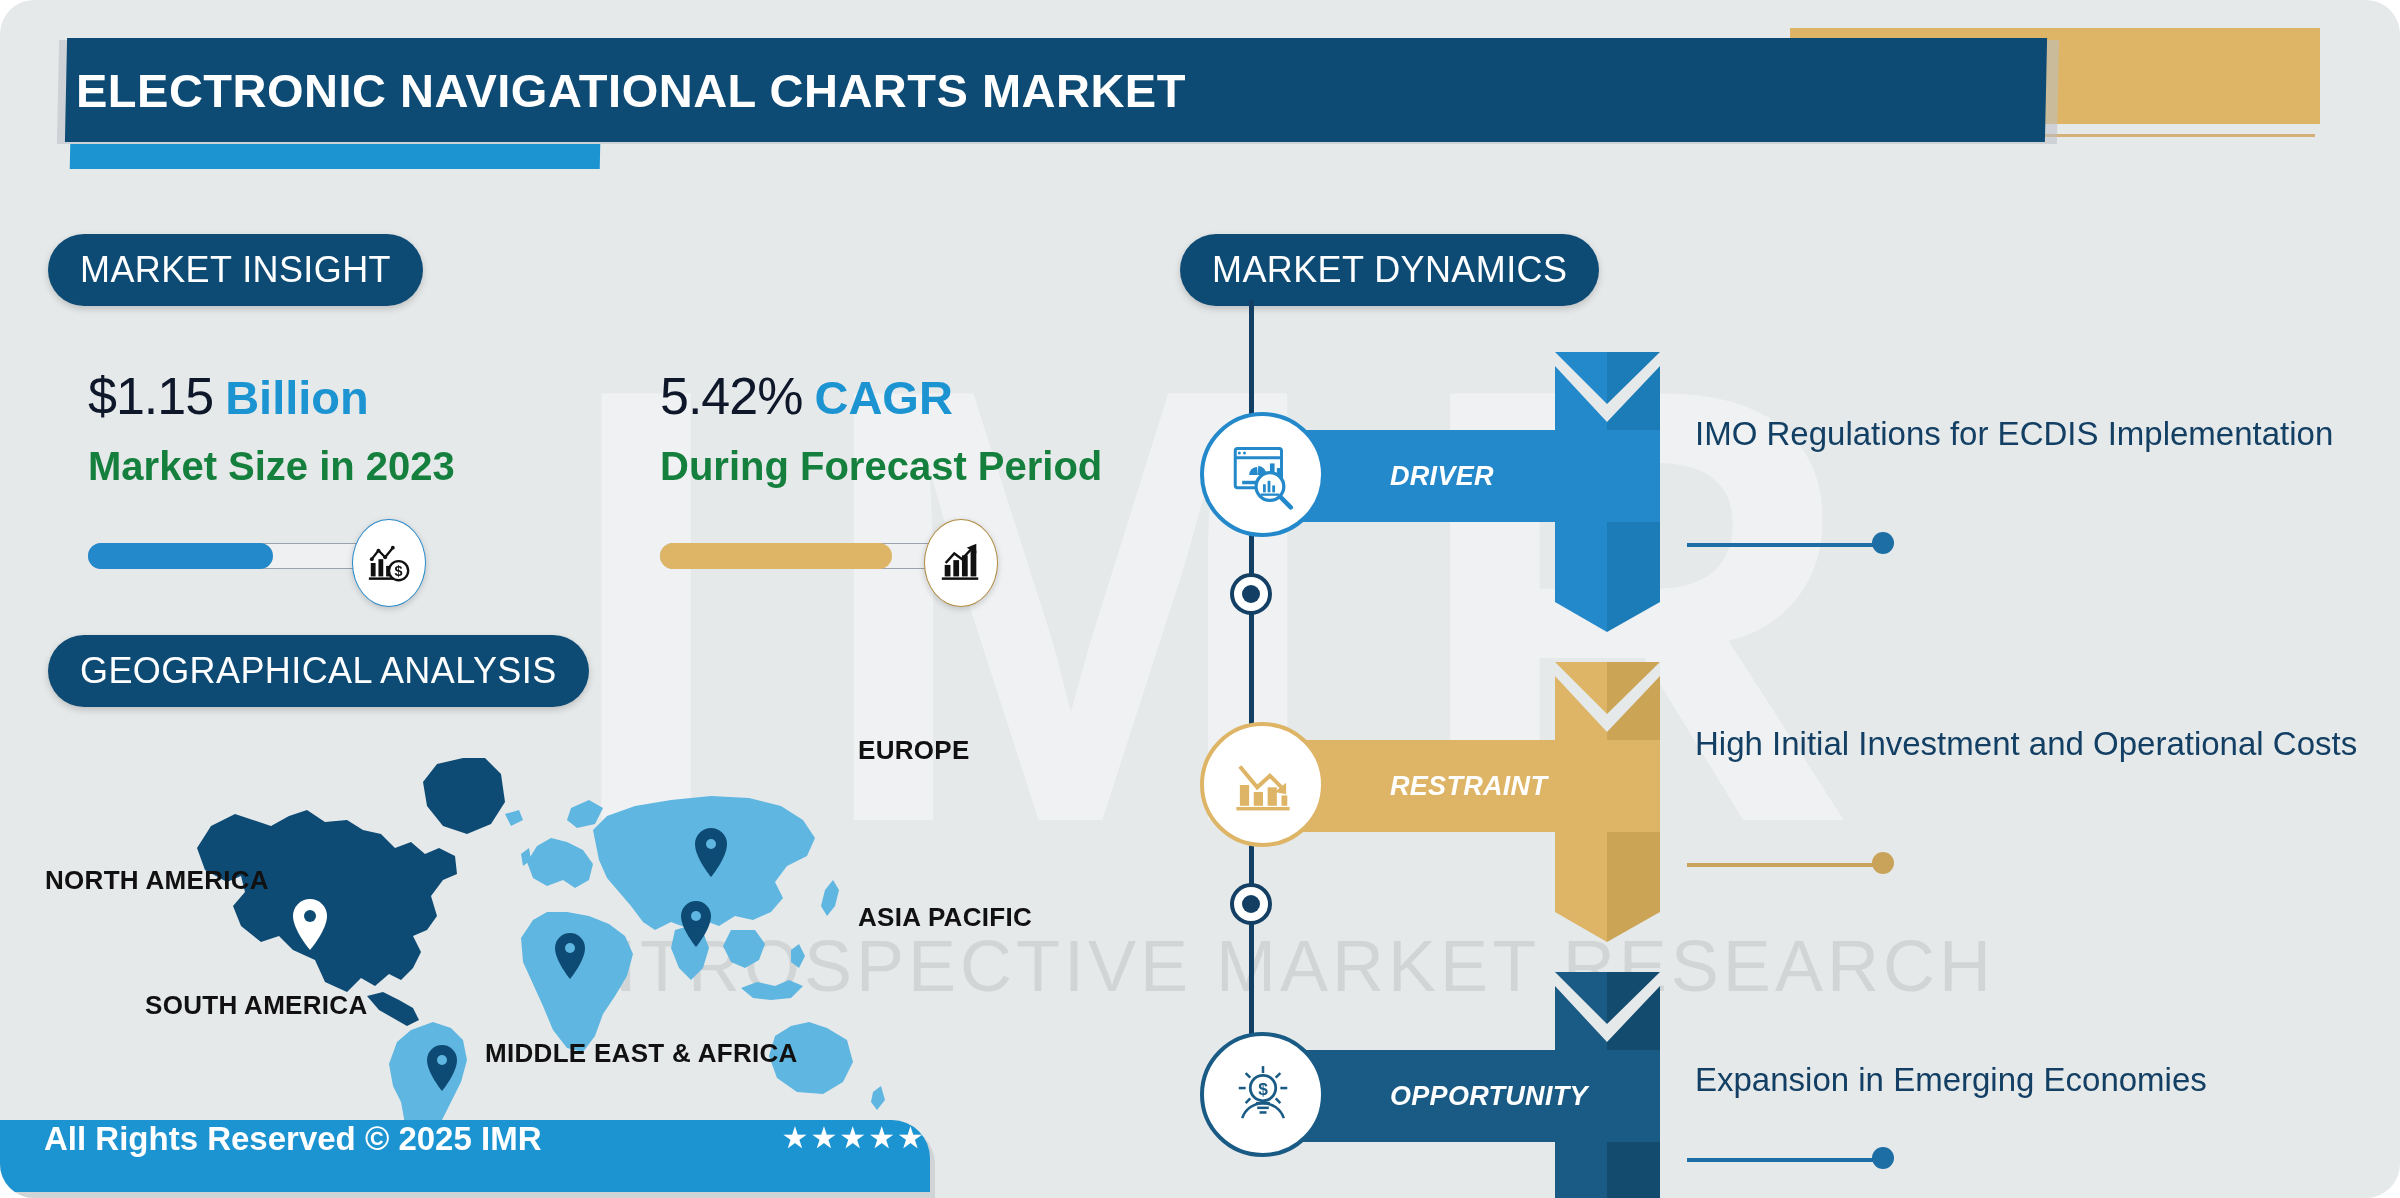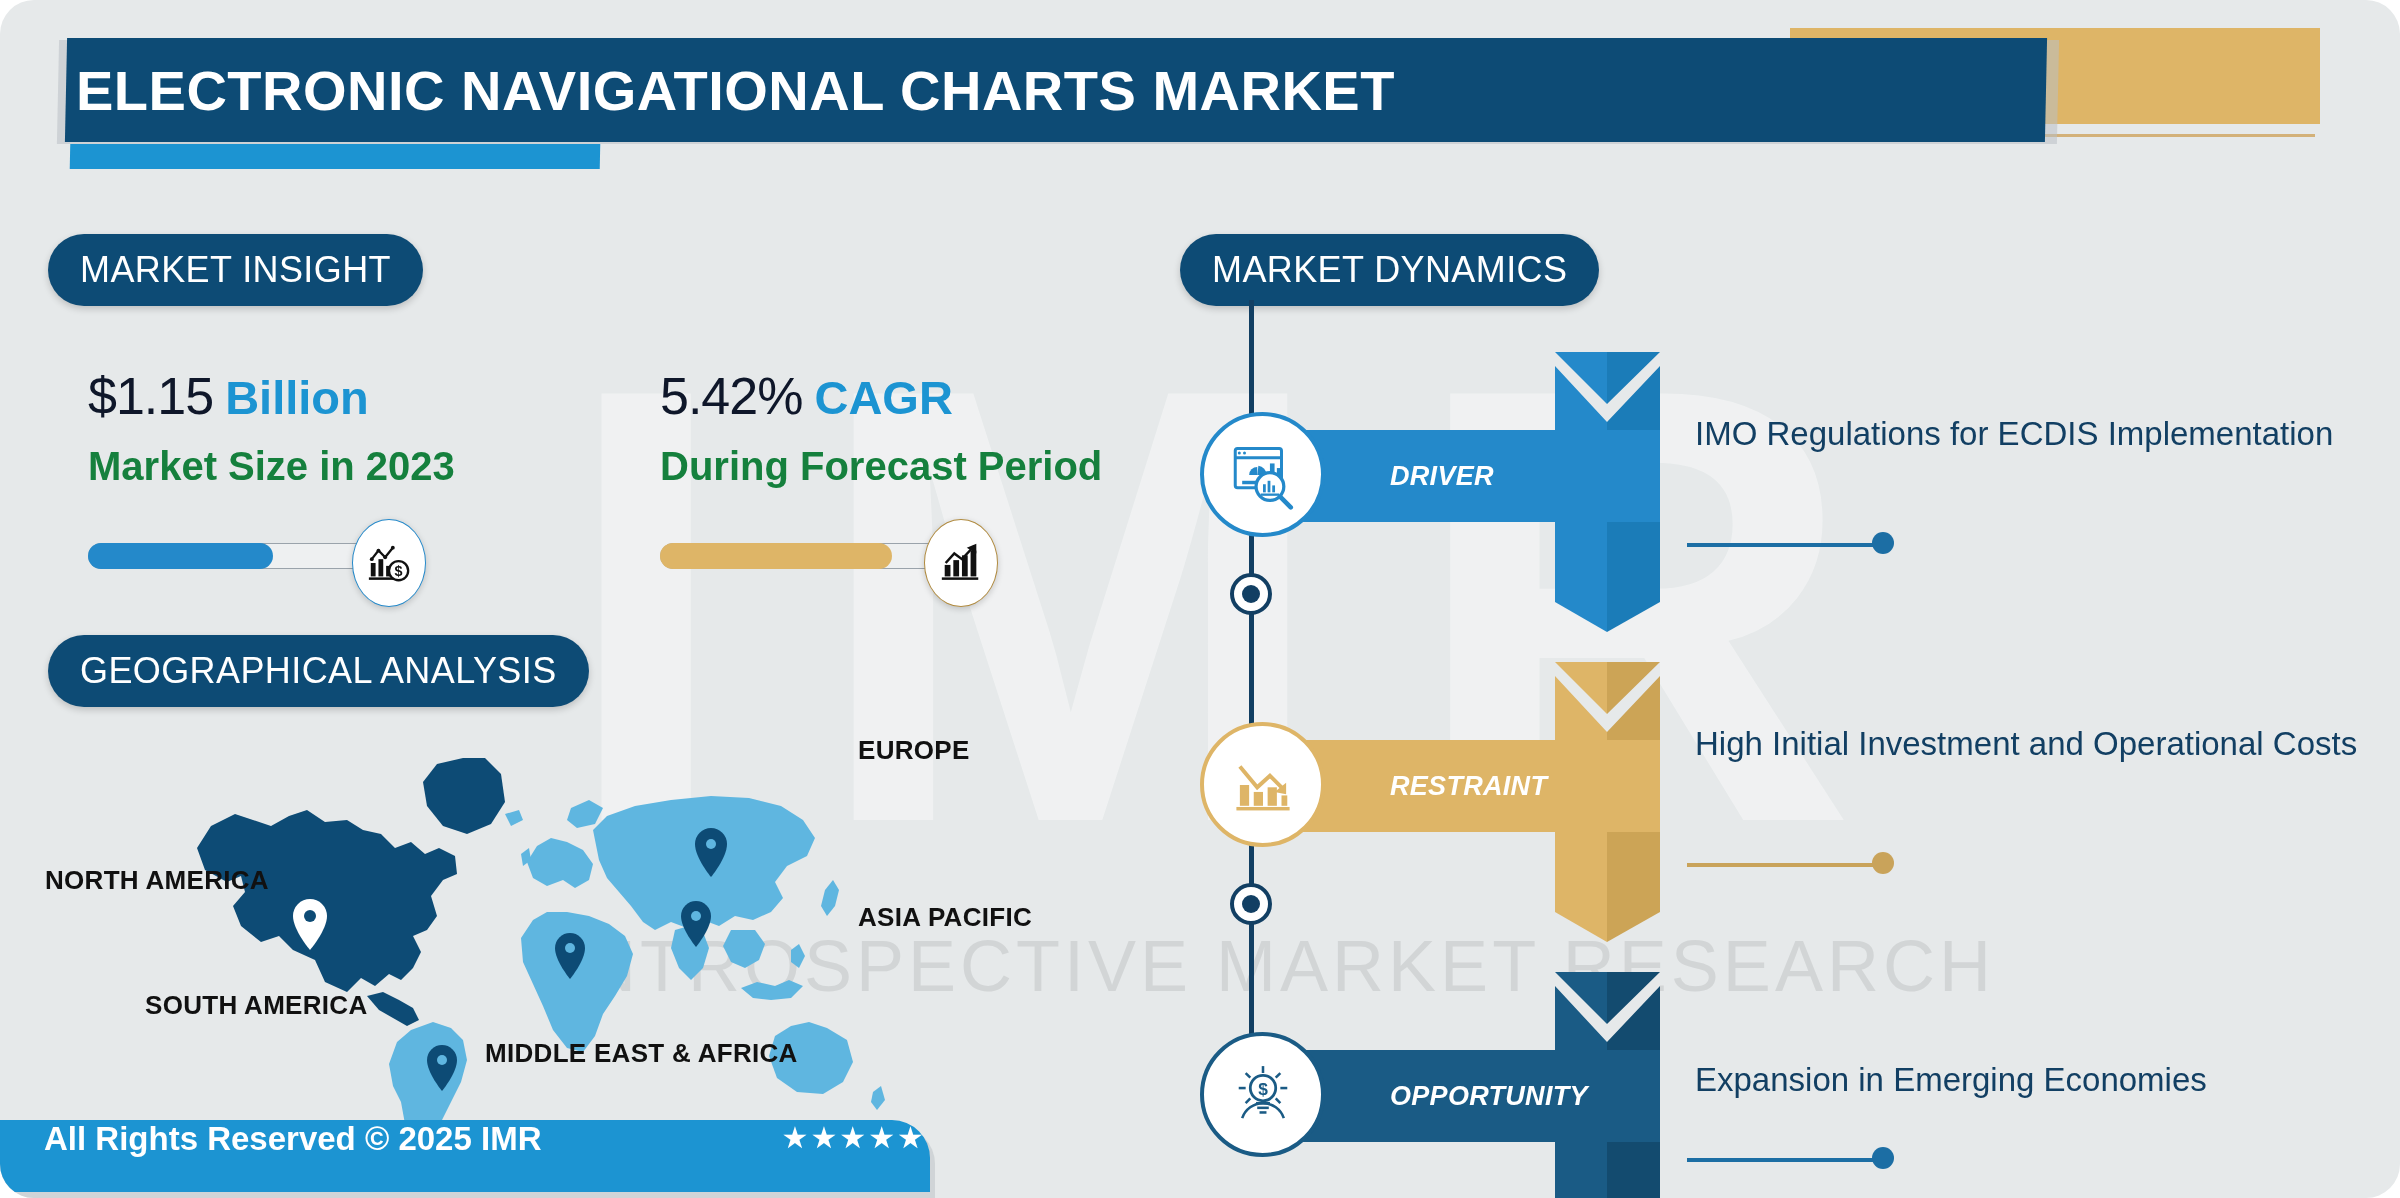--- a/index.html
+++ b/index.html
@@ -59,21 +59,21 @@
     width:1980px; height:104px;
     background:#0d4b75;
     transform:skewX(-1.2deg);
   }
   .hdr-title{
     position:absolute; left:76px; top:38px;
     width:1960px; height:104px;
     display:flex; align-items:center;
     padding-left:0px;
     color:#ffffff;
-    font-size:56px; font-weight:bold;
+    font-size:47px; font-weight:bold;
     letter-spacing:.5px;
     white-space:nowrap;
   }
   .hdr-accent{
     position:absolute; left:70px; top:144px;
     width:530px; height:25px;
     background:#1c94d2;
     transform:skewX(-1.2deg);
   }
 

